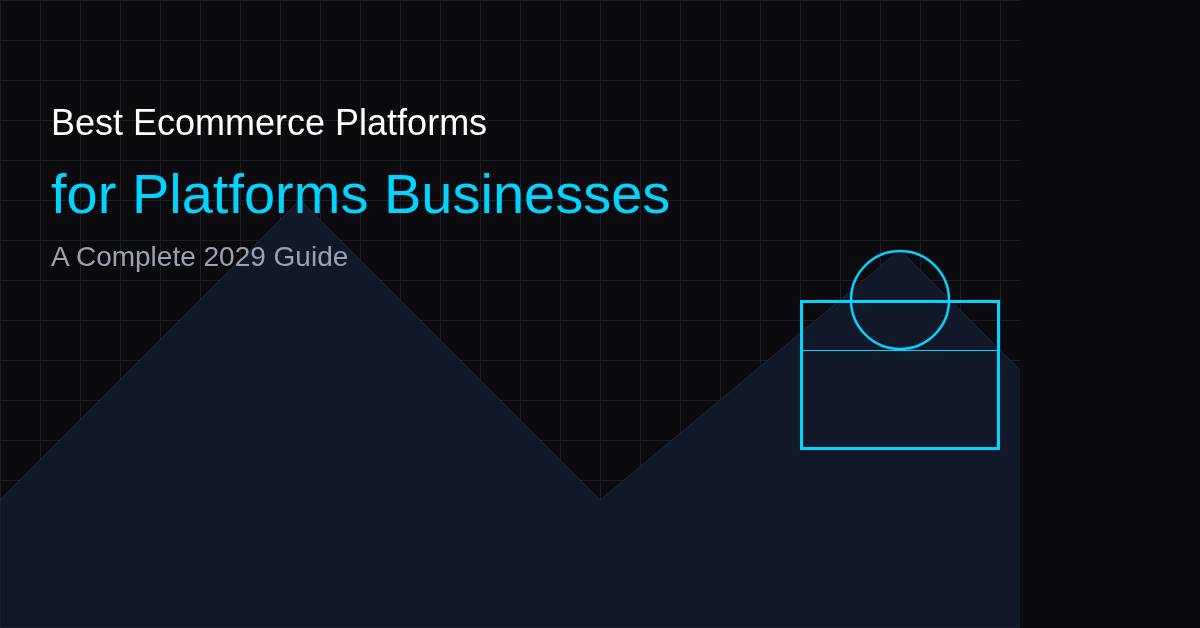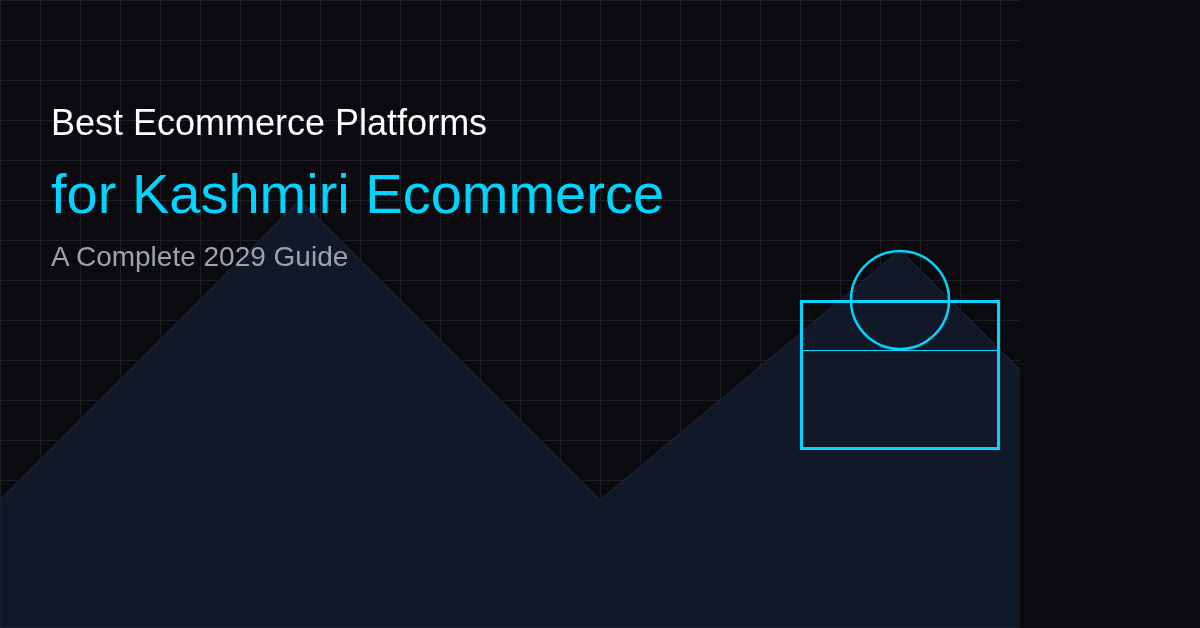--- a/index.html
+++ b/index.html
@@ -26,16 +26,16 @@
     <polygon points="0,500 300,200 600,500 900,250 1200,550 1200,628 0,628" fill="#111827" stroke="#1f2937" stroke-width="1"></polygon>
     <g>
       <rect x="801.5" y="301.5" width="197" height="147" fill="none" stroke="#00d4ff" stroke-width="3"></rect>
       <line x1="801" y1="350.5" x2="999" y2="350.5" stroke="#00d4ff" stroke-width="1"></line>
       <circle cx="900" cy="300" r="49" fill="none" stroke="#00d4ff" stroke-width="2.5"></circle>
     </g>
   </svg>
 
   <div class="title-block">
     <div class="line1">Best Ecommerce Platforms</div>
-    <div class="line2">for Kashmiri Ecommerce</div>
+    <div class="line2">for Platforms Businesses</div>
     <div class="line3">A Complete 2029 Guide</div>
   </div>
 </div>
 
 </body></html>

